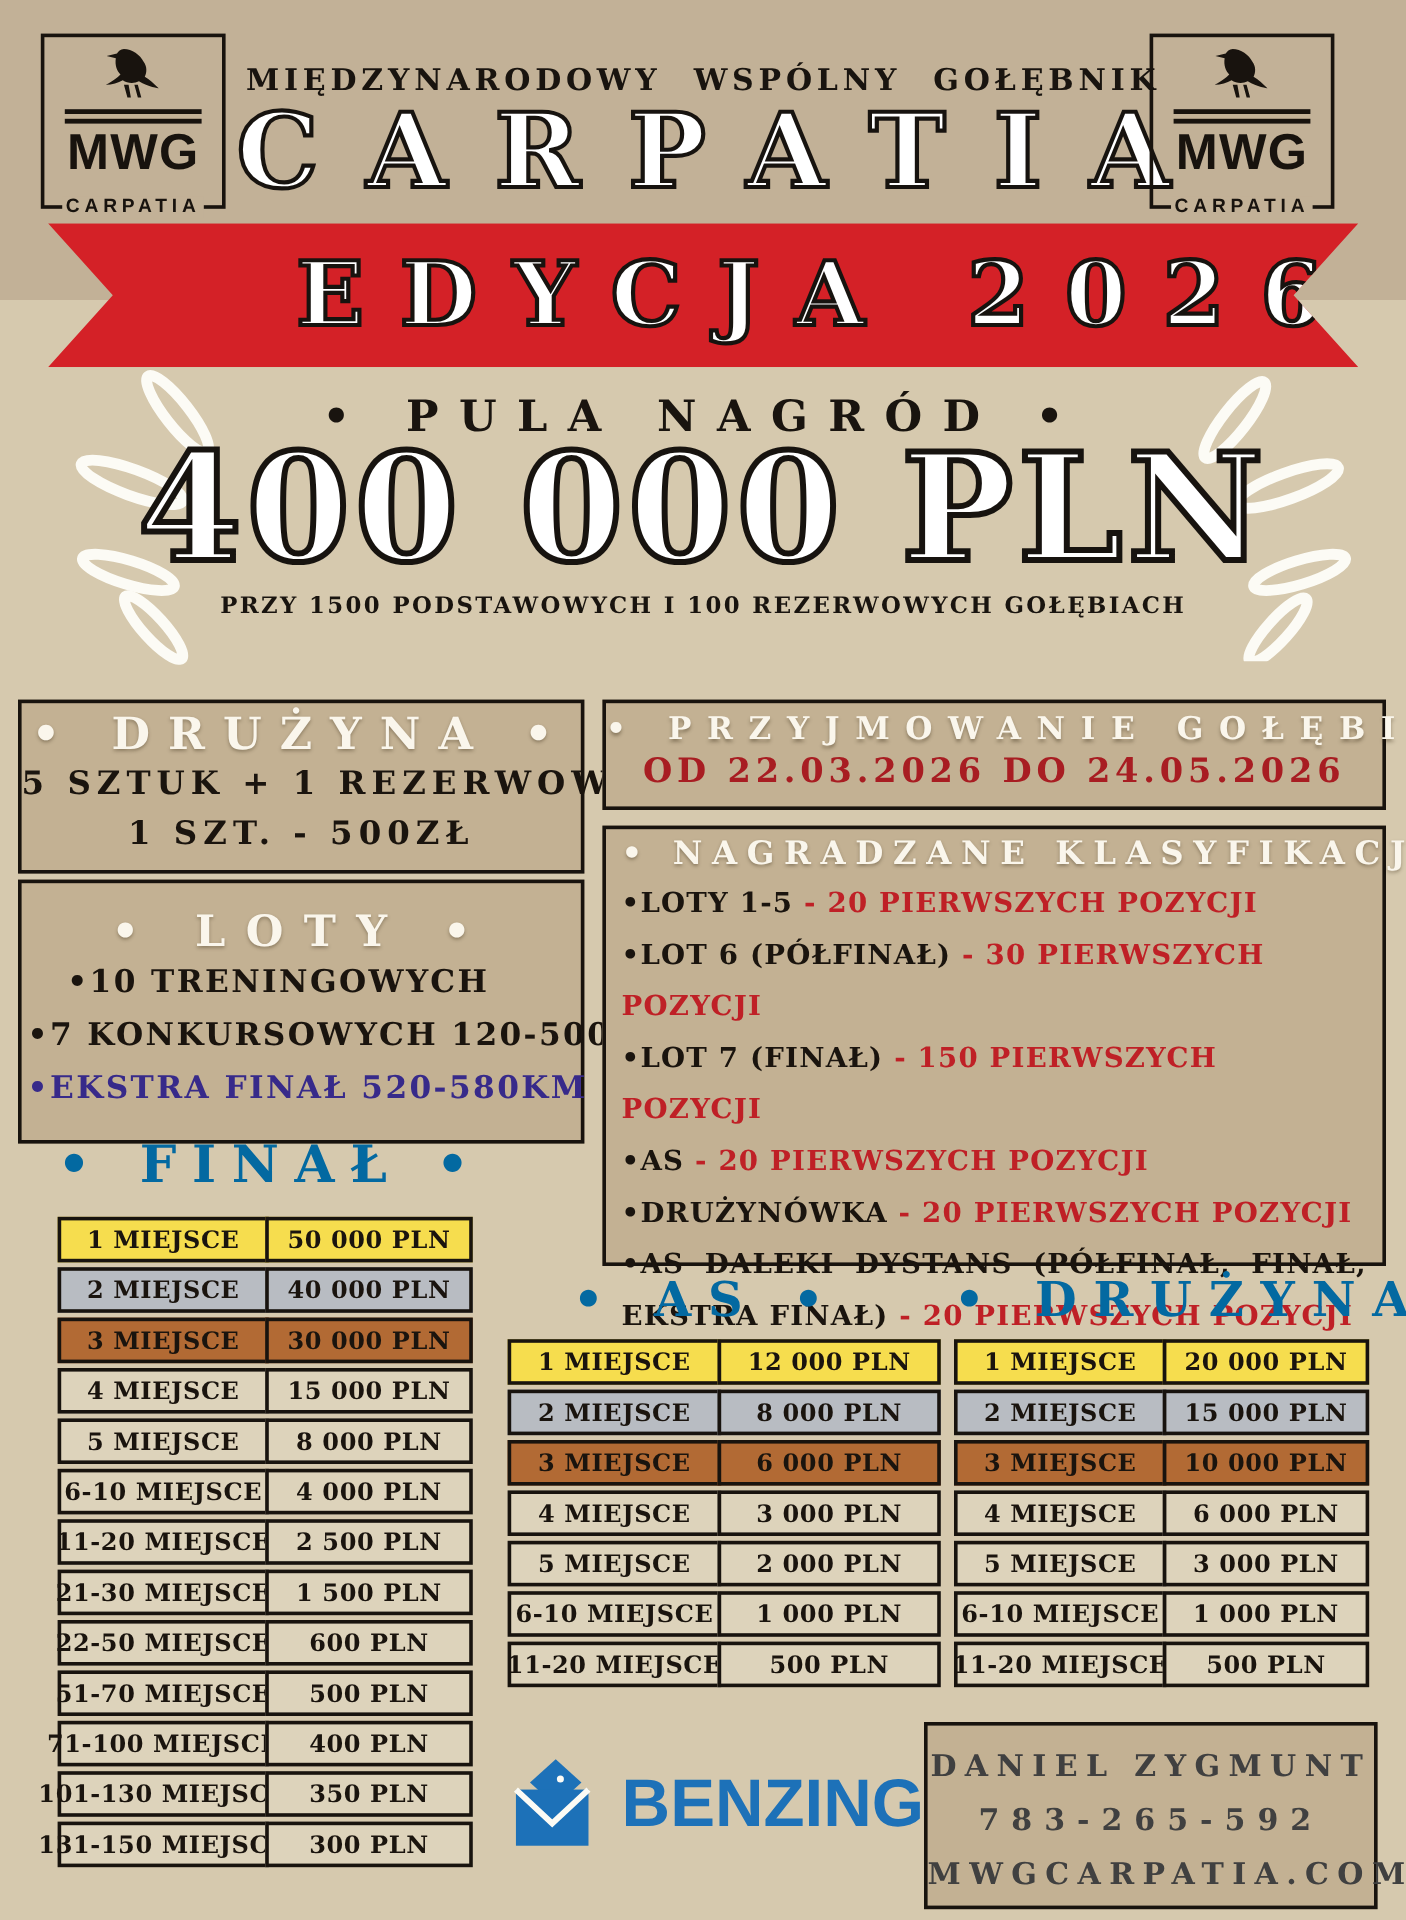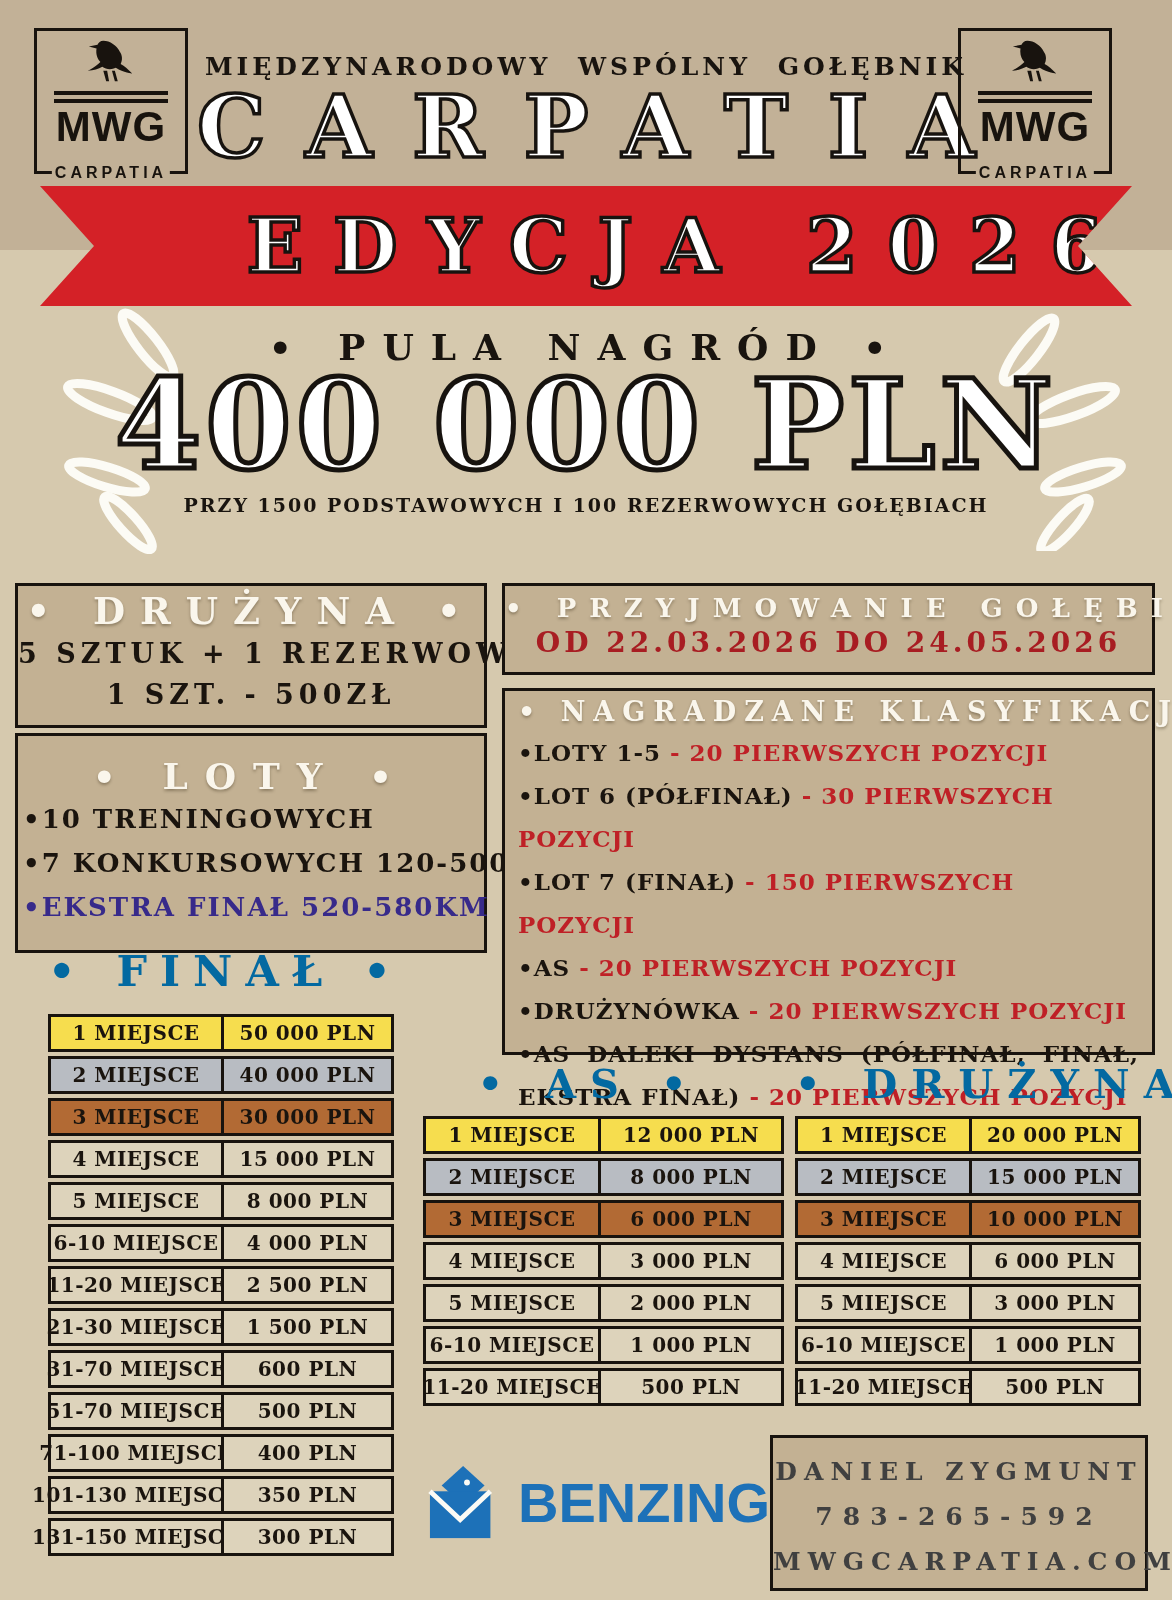--- a/index.html
+++ b/index.html
@@ -154,21 +154,21 @@
 
 <div class="panel team-box">
   <div class="panel-title dots">DRUŻYNA</div>
   <div class="team-line">5 SZTUK + 1 REZERWOWY</div>
   <div class="team-line">1 SZT. - 500ZŁ</div>
 </div>
 
 <div class="panel flights-box">
   <div class="panel-title dots">LOTY</div>
   <div id="flights-list">
-      <div class="flight-item" style="color: rgb(26, 20, 14);">10 TRENINGOWYCH</div>
+      <div class="flight-item" style="color: rgb(26, 20, 14); margin-left: 33px;">10 TRENINGOWYCH</div>
       <div class="flight-item" style="color: rgb(26, 20, 14);">7 KONKURSOWYCH 120-500KM</div>
       <div class="flight-item" style="color: rgb(55, 42, 138);">EKSTRA FINAŁ 520-580KM</div>
     </div>
 </div>
 
 <div class="panel intake-box">
   <div class="panel-title dots">PRZYJMOWANIE GOŁĘBI</div>
   <div class="intake-dates">OD 22.03.2026 DO 24.05.2026</div>
 </div>
 
@@ -212,21 +212,21 @@
     </div>
     <div class="prize-row">
       <div class="prize-cell place" style="background: rgb(221, 211, 187);">11-20 MIEJSCE</div>
       <div class="prize-cell val" style="background: rgb(221, 211, 187);">2 500 PLN</div>
     </div>
     <div class="prize-row">
       <div class="prize-cell place" style="background: rgb(221, 211, 187);">21-30 MIEJSCE</div>
       <div class="prize-cell val" style="background: rgb(221, 211, 187);">1 500 PLN</div>
     </div>
     <div class="prize-row">
-      <div class="prize-cell place" style="background: rgb(221, 211, 187);">31-70 MIEJSCE</div>
+      <div class="prize-cell place" style="background: rgb(221, 211, 187);">22-50 MIEJSCE</div>
       <div class="prize-cell val" style="background: rgb(221, 211, 187);">600 PLN</div>
     </div>
     <div class="prize-row">
       <div class="prize-cell place" style="background: rgb(221, 211, 187);">51-70 MIEJSCE</div>
       <div class="prize-cell val" style="background: rgb(221, 211, 187);">500 PLN</div>
     </div>
     <div class="prize-row">
       <div class="prize-cell place" style="background: rgb(221, 211, 187);">71-100 MIEJSCE</div>
       <div class="prize-cell val" style="background: rgb(221, 211, 187);">400 PLN</div>
     </div>

